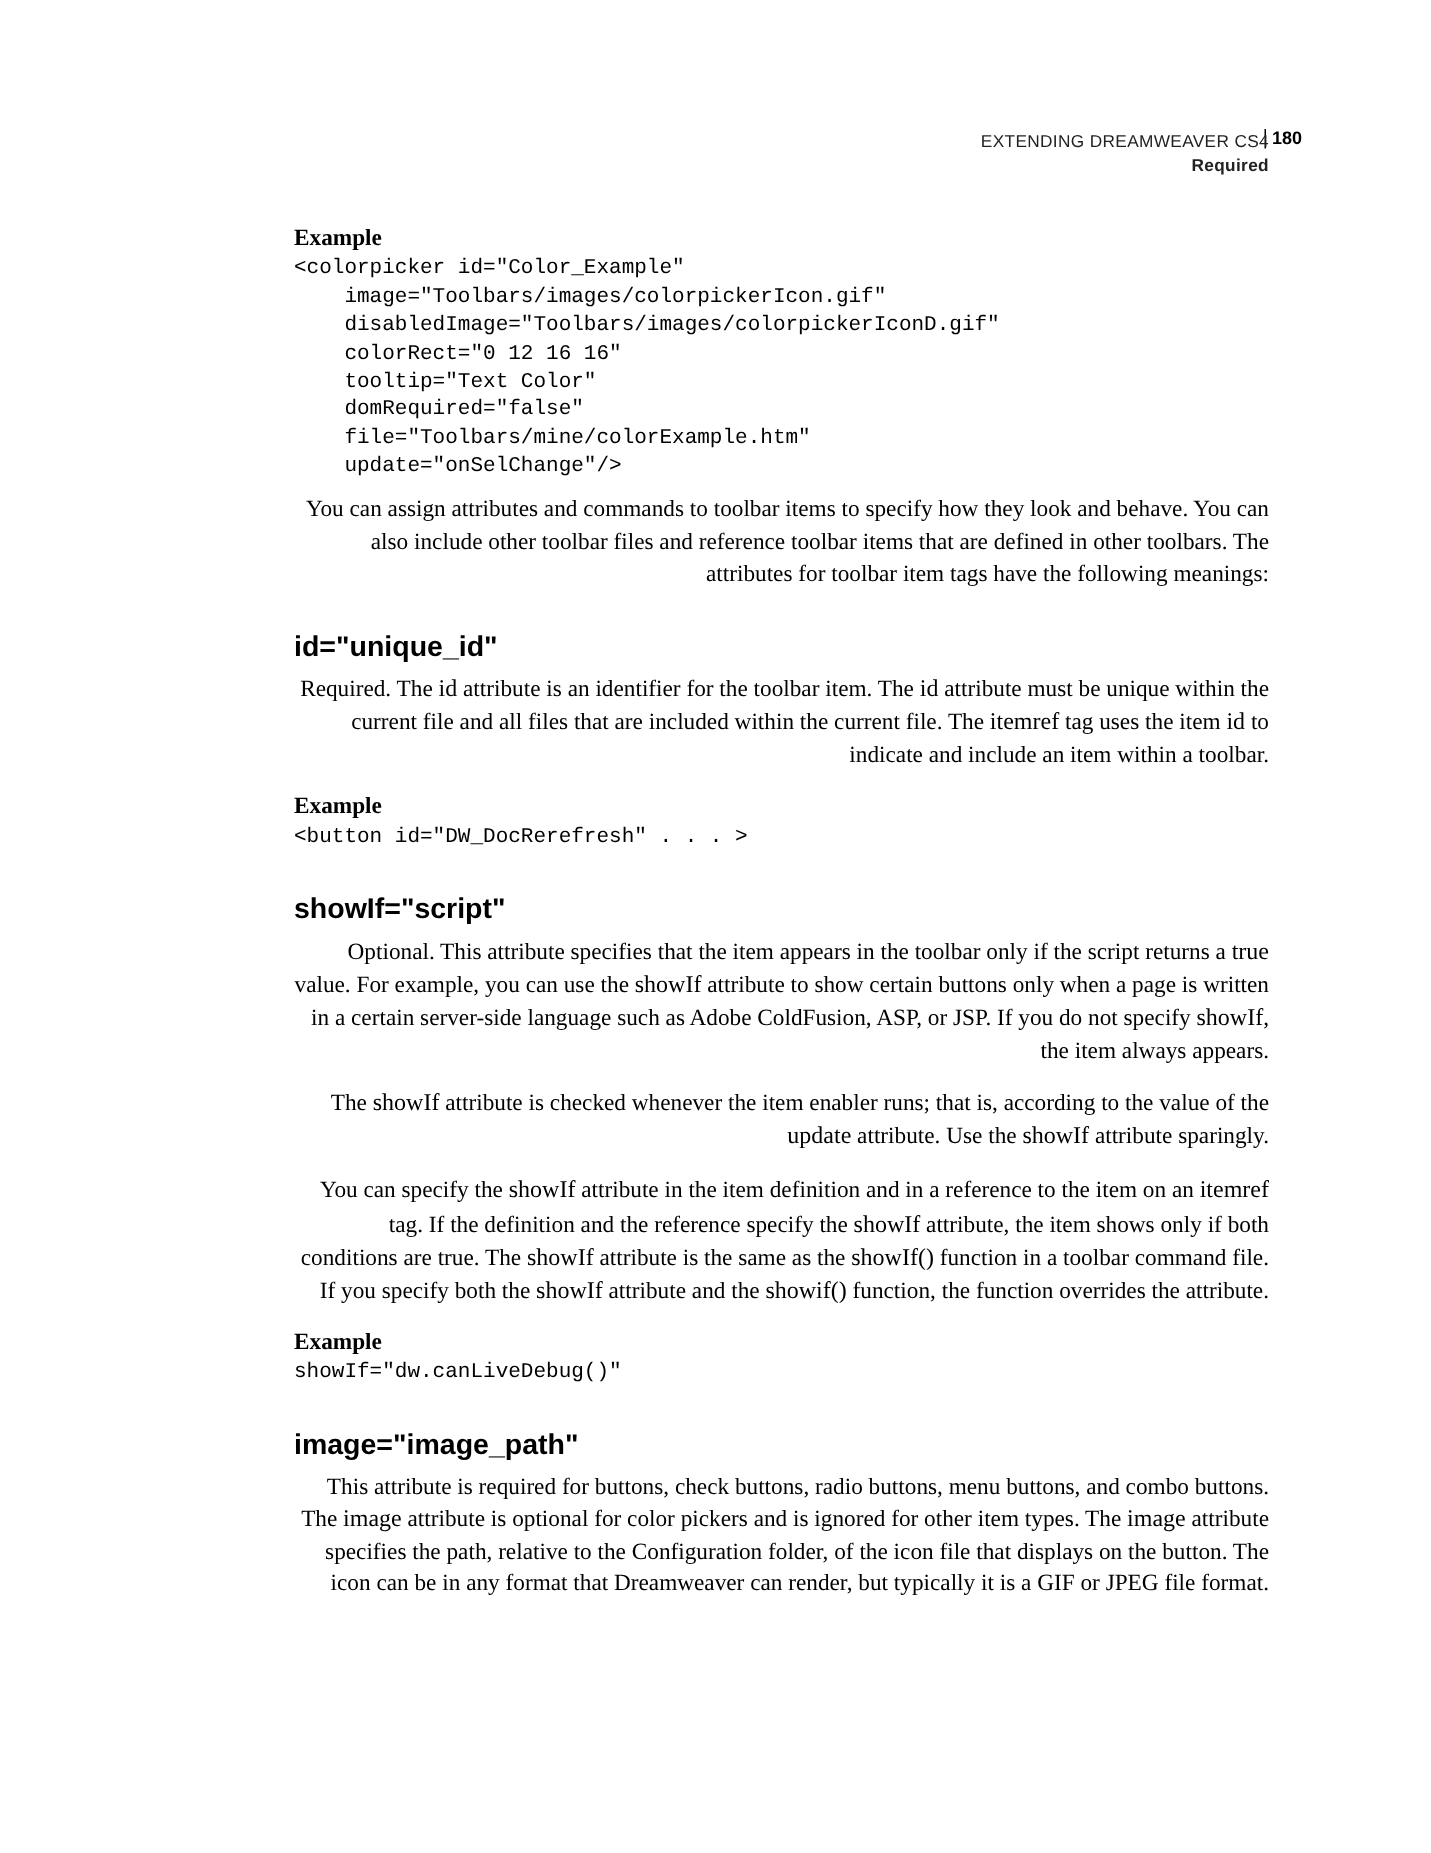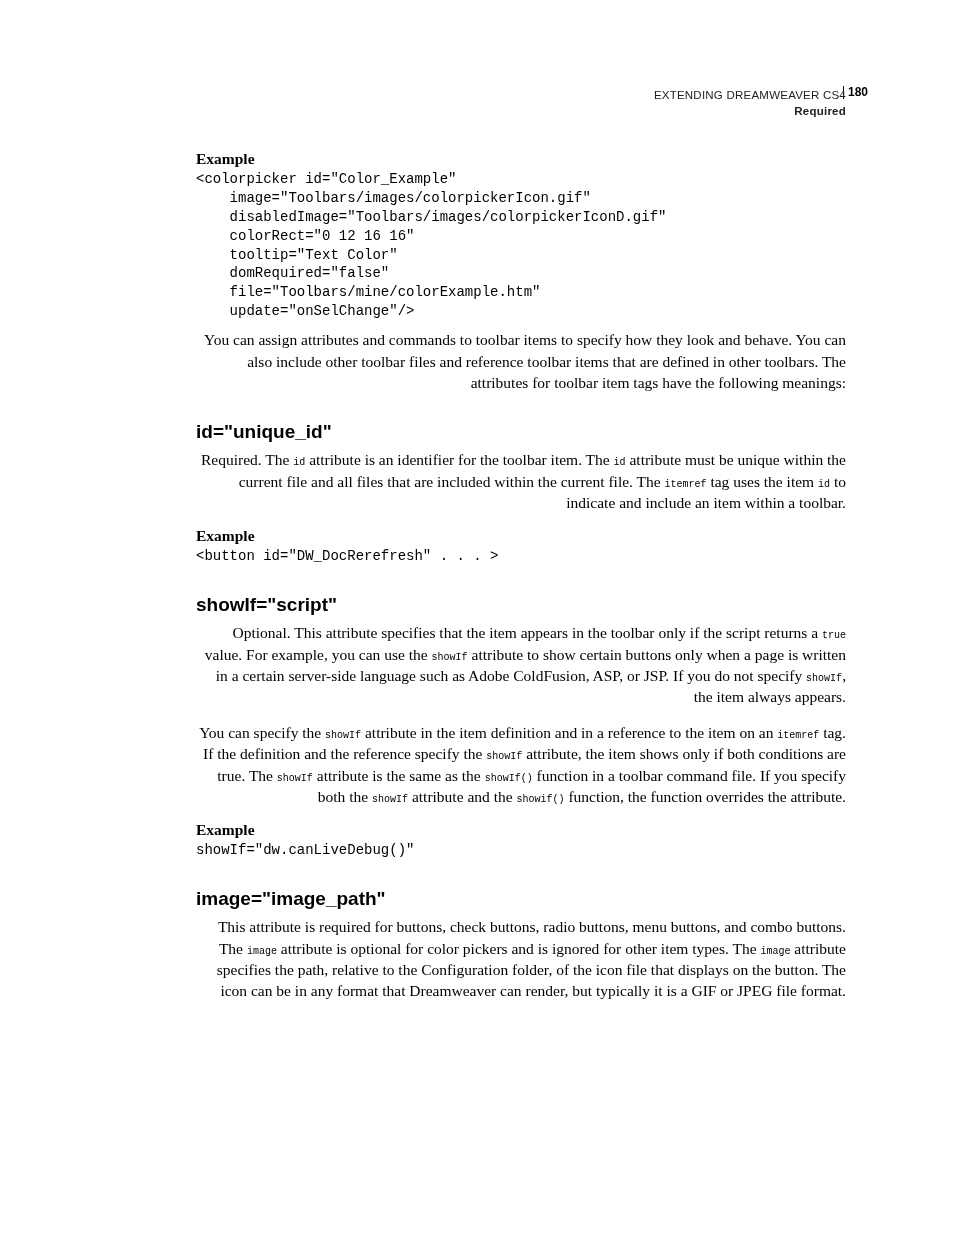--- a/index.html
+++ b/index.html
@@ -71,22 +71,22 @@
     margin: 0 0 14px 0;
     text-align: right;
   }
   h2.doc-h2 {
     font-family: "Myriad Pro", "Segoe UI", Arial, sans-serif;
     font-weight: 700;
     font-size: 19px;
     margin: 28px 0 6px 0;
   }
   code.inline {
-    font-family: Liberation Mono, monospace;
-    font-size: 10px;
+    font-family: Liberation Serif, serif;
+    font-size: 16px;
   }
 </style>
 </head>
 <body>
 
 <div class="page">
 
   <div class="page-num">180</div>
   <div class="running-header">
     <span class="book-title">EXTENDING DREAMWEAVER CS4</span><br>
@@ -113,20 +113,23 @@
       <span>Required. The </span><code class="inline">id</code><span> attribute is an identifier for the toolbar item. The </span><code class="inline">id</code><span> attribute must be unique within the current file and all files that are included within the current file. The </span><code class="inline">itemref</code><span> tag uses the item </span><code class="inline">id</code><span> to indicate and include an item within a toolbar.</span>
     </p>
     <div class="ex-label">Example</div>
     <pre class="code">&lt;button id="DW_DocRerefresh" . . . &gt;</pre>
 
     <h2 class="doc-h2">showIf="script"</h2>
     <p class="body">
       <span>Optional. This attribute specifies that the item appears in the toolbar only if the script returns a </span><code class="inline">true</code><span> value. For example, you can use the </span><code class="inline">showIf</code><span> attribute to show certain buttons only when a page is written in a certain server-side language such as Adobe ColdFusion, ASP, or JSP. If you do not specify </span><code class="inline">showIf</code><span>, the item always appears.</span>
     </p>
     <p class="body">
+      <span>The </span><code class="inline">showIf</code><span> attribute is checked whenever the item enabler runs; that is, according to the value of the </span><code class="inline">update</code><span> attribute. Use the </span><code class="inline">showIf</code><span> attribute sparingly.</span>
+    </p>
+    <p class="body">
       <span>You can specify the </span><code class="inline">showIf</code><span> attribute in the item definition and in a reference to the item on an </span><code class="inline">itemref</code><span> tag. If the definition and the reference specify the </span><code class="inline">showIf</code><span> attribute, the item shows only if both conditions are true. The </span><code class="inline">showIf</code><span> attribute is the same as the </span><code class="inline">showIf()</code><span> function in a toolbar command file. If you specify both the </span><code class="inline">showIf</code><span> attribute and the </span><code class="inline">showif()</code><span> function, the function overrides the attribute.</span>
     </p>
     <div class="ex-label">Example</div>
     <pre class="code">showIf="dw.canLiveDebug()"</pre>
 
     <h2 class="doc-h2">image="image_path"</h2>
     <p class="body">
       <span>This attribute is required for buttons, check buttons, radio buttons, menu buttons, and combo buttons. The </span><code class="inline">image</code><span> attribute is optional for color pickers and is ignored for other item types. The </span><code class="inline">image</code><span> attribute specifies the path, relative to the Configuration folder, of the icon file that displays on the button. The icon can be in any format that Dreamweaver can render, but typically it is a GIF or JPEG file format.</span>
     </p>
 

